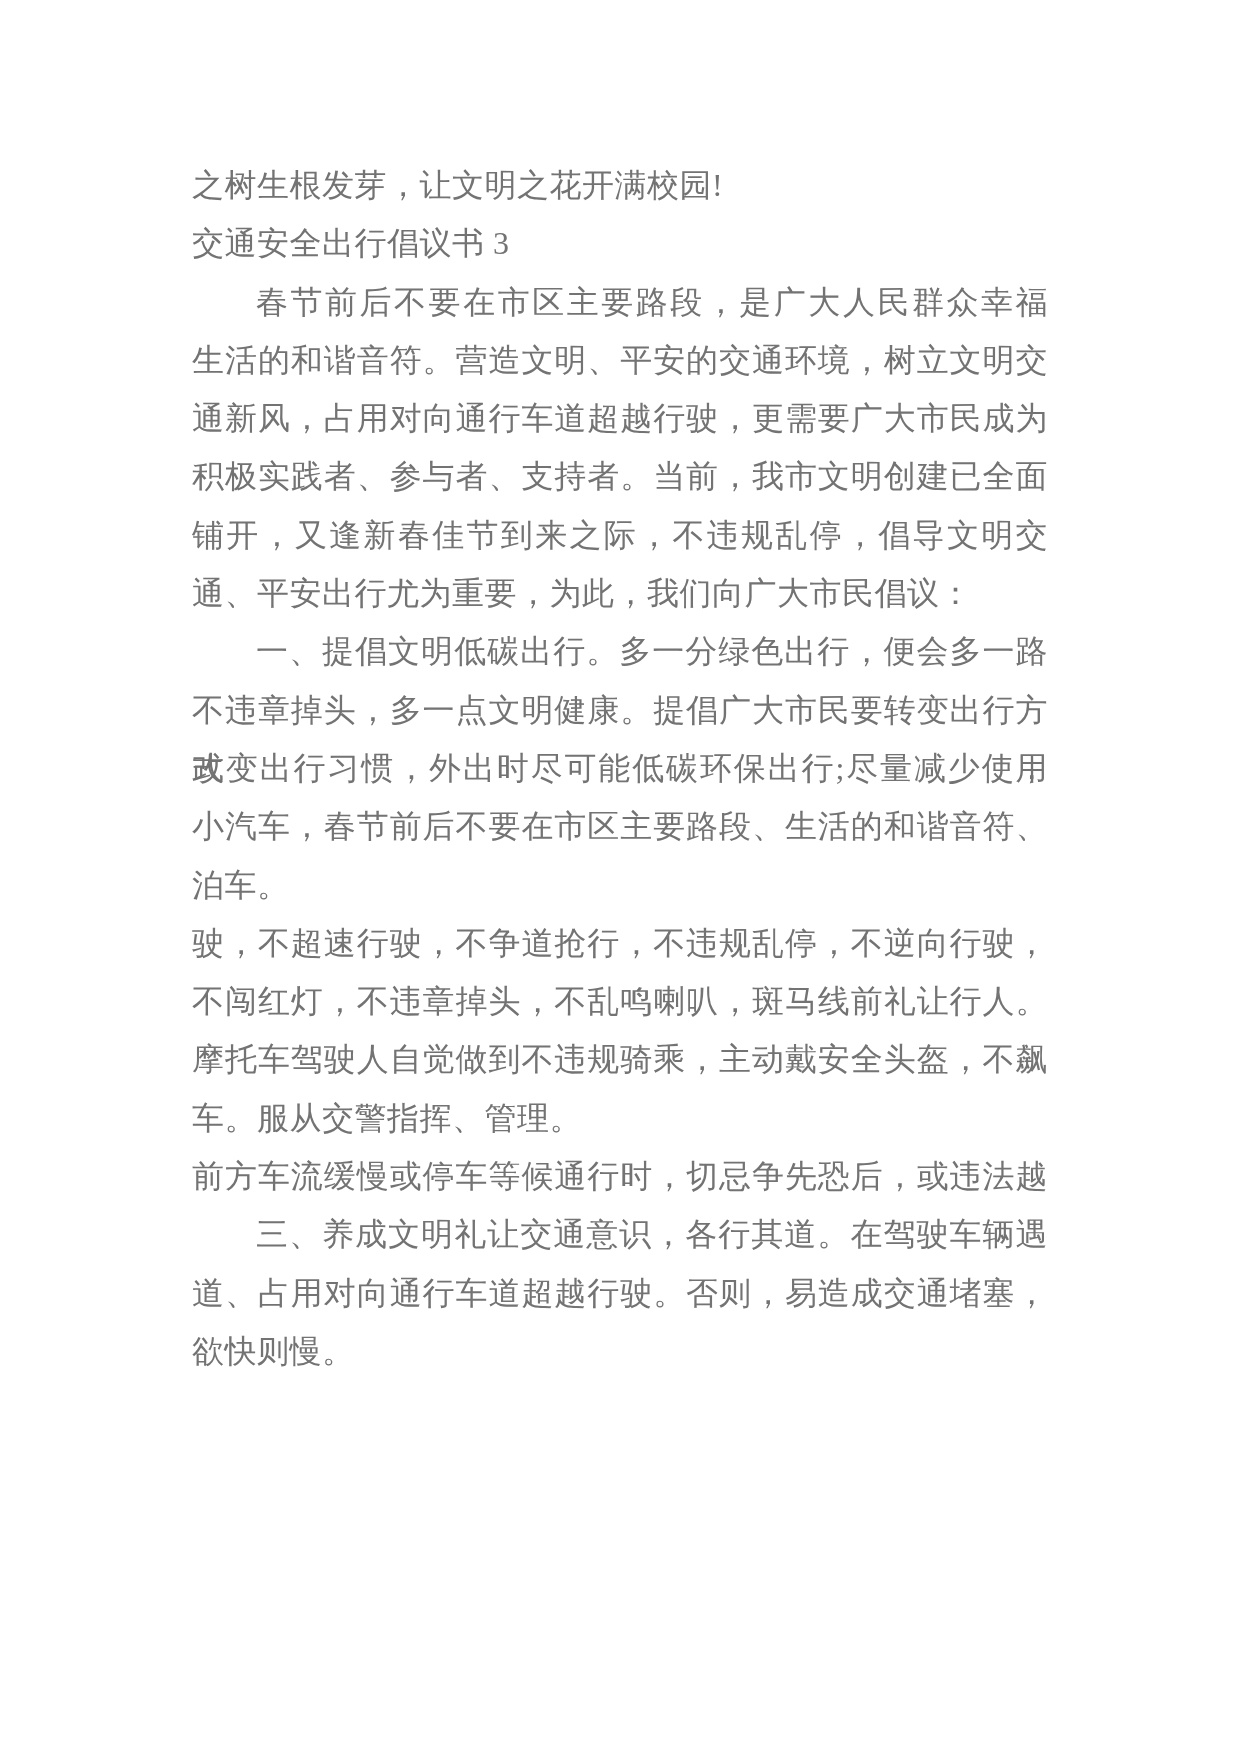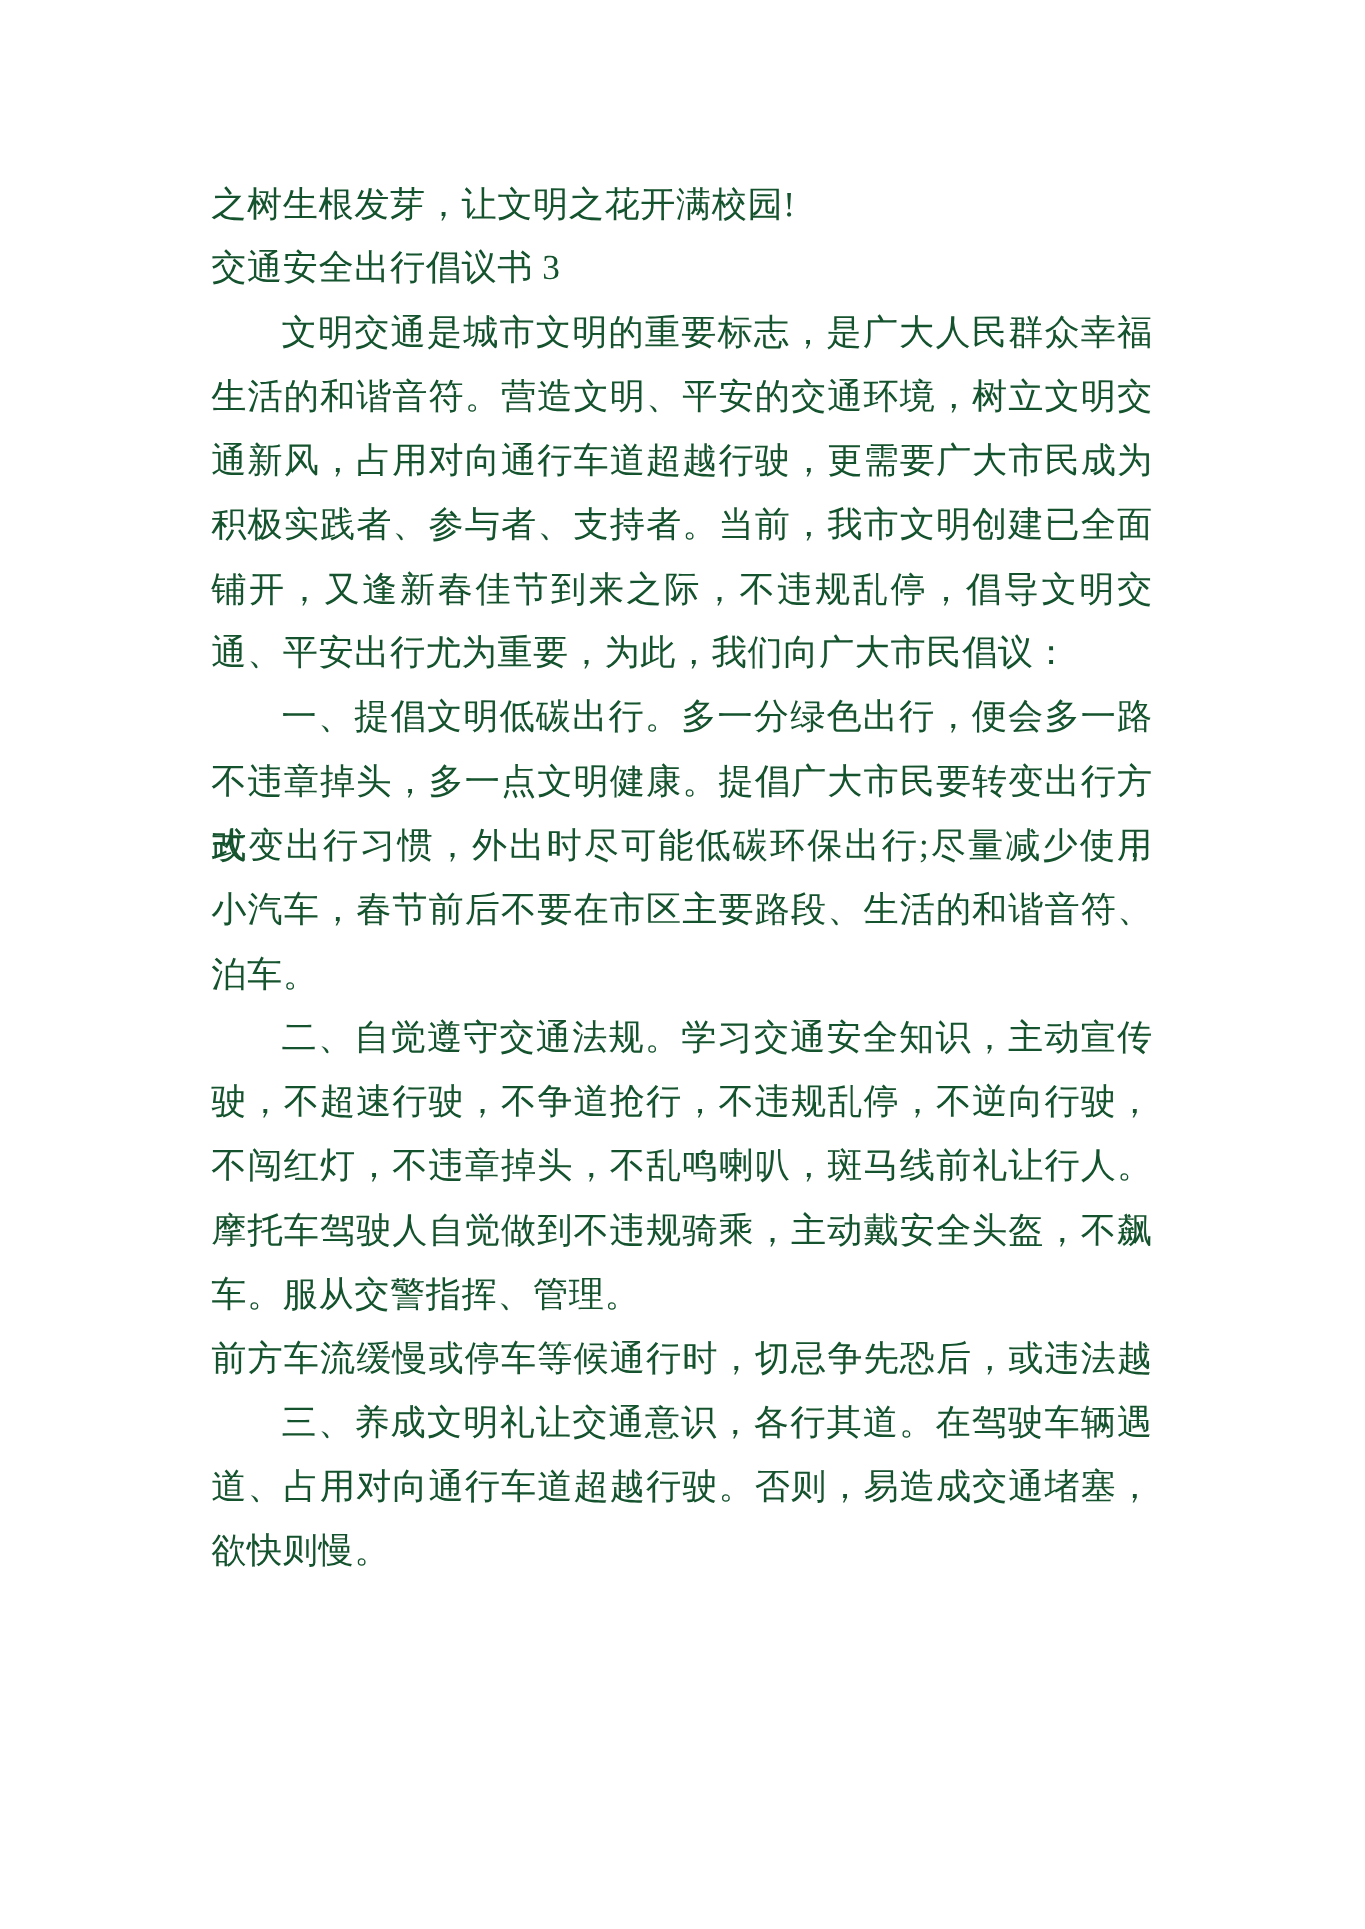--- a/index.html
+++ b/index.html
@@ -37,35 +37,34 @@
     text-align-last: justify;
   }
   .line.indent {
     text-indent: 2em;
   }
 </style>
 </head>
 <body>
 
 <div class="page" style="background: rgb(255, 255, 255);">
-  <div class="text-block" style="color: #14532d;">
+  <div class="text-block" style="color: #737373;">
       <div class="line">之树生根发芽，让文明之花开满校园!</div>
       <div class="line">交通安全出行倡议书 3</div>
-      <div class="line indent fill">文明交通是城市文明的重要标志，是广大人民群众幸福</div>
+      <div class="line indent fill">春节前后不要在市区主要路段，是广大人民群众幸福</div>
       <div class="line fill">生活的和谐音符。营造文明、平安的交通环境，树立文明交</div>
       <div class="line fill">通新风，占用对向通行车道超越行驶，更需要广大市民成为</div>
       <div class="line fill">积极实践者、参与者、支持者。当前，我市文明创建已全面</div>
       <div class="line fill">铺开，又逢新春佳节到来之际，不违规乱停，倡导文明交</div>
       <div class="line">通、平安出行尤为重要，为此，我们向广大市民倡议：</div>
       <div class="line indent fill">一、提倡文明低碳出行。多一分绿色出行，便会多一路</div>
       <div class="line fill">不违章掉头，多一点文明健康。提倡广大市民要转变出行方式，</div>
       <div class="line fill">改变出行习惯，外出时尽可能低碳环保出行;尽量减少使用</div>
       <div class="line fill">小汽车，春节前后不要在市区主要路段、生活的和谐音符、</div>
       <div class="line">泊车。</div>
-      <div class="line indent fill">二、自觉遵守交通法规。学习交通安全知识，主动宣传</div>
       <div class="line fill">驶，不超速行驶，不争道抢行，不违规乱停，不逆向行驶，</div>
       <div class="line fill">不闯红灯，不违章掉头，不乱鸣喇叭，斑马线前礼让行人。</div>
       <div class="line fill">摩托车驾驶人自觉做到不违规骑乘，主动戴安全头盔，不飙</div>
       <div class="line">车。服从交警指挥、管理。</div>
       <div class="line fill">前方车流缓慢或停车等候通行时，切忌争先恐后，或违法越</div>
       <div class="line indent fill">三、养成文明礼让交通意识，各行其道。在驾驶车辆遇</div>
       <div class="line fill">道、占用对向通行车道超越行驶。否则，易造成交通堵塞，</div>
       <div class="line">欲快则慢。</div>
     </div>
 </div>

